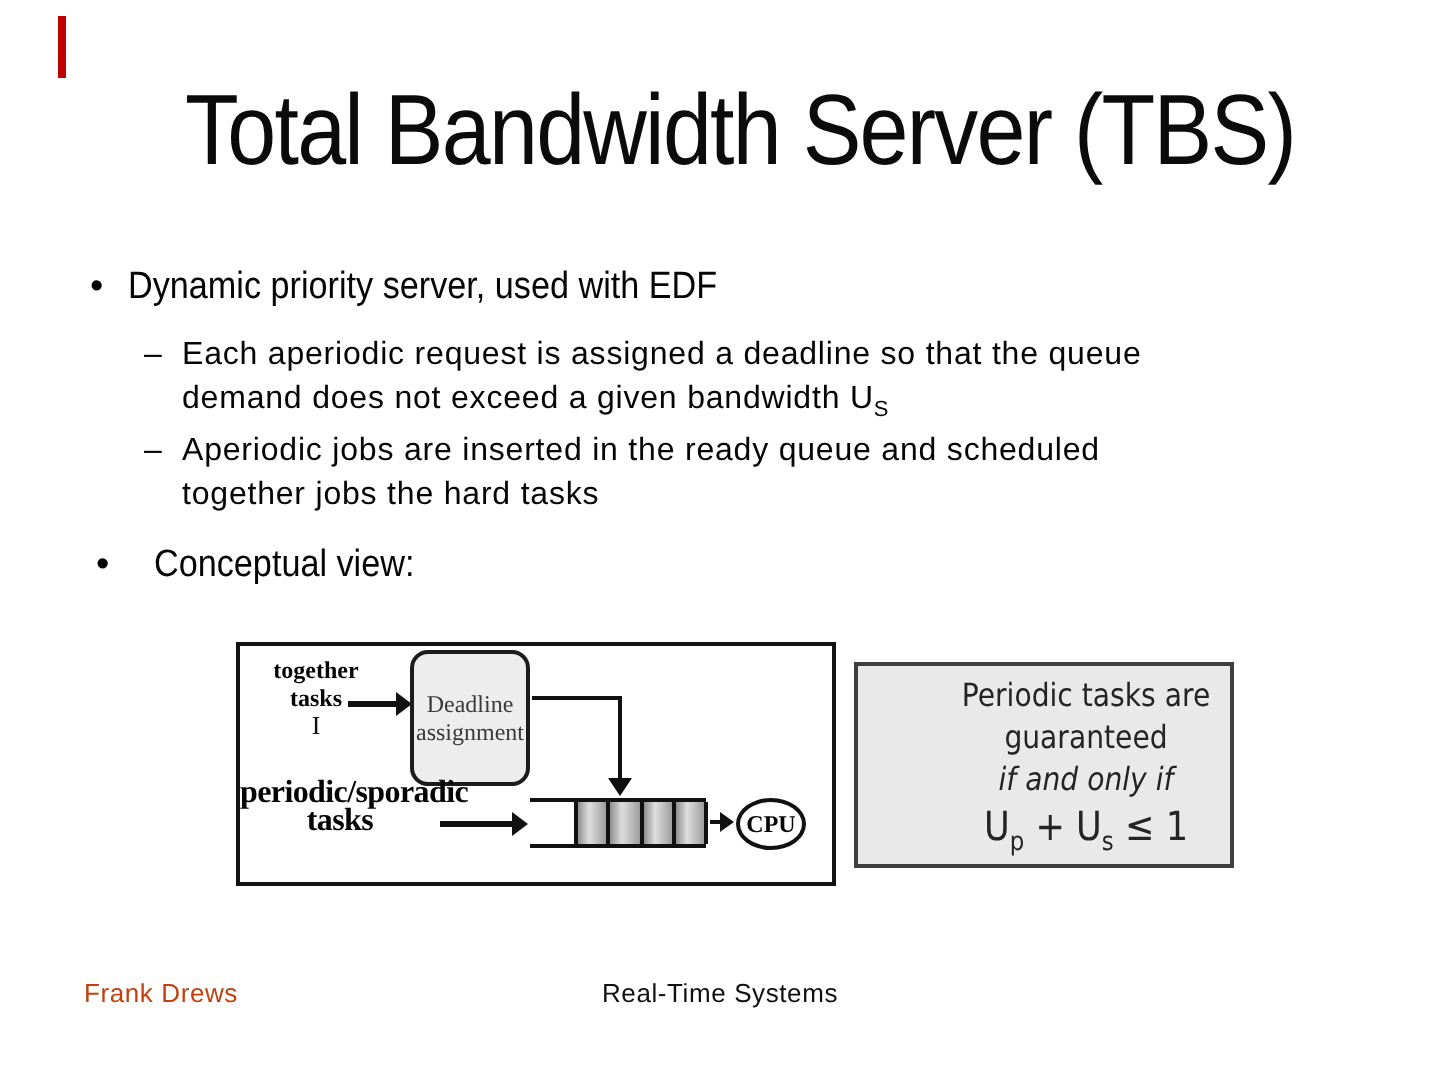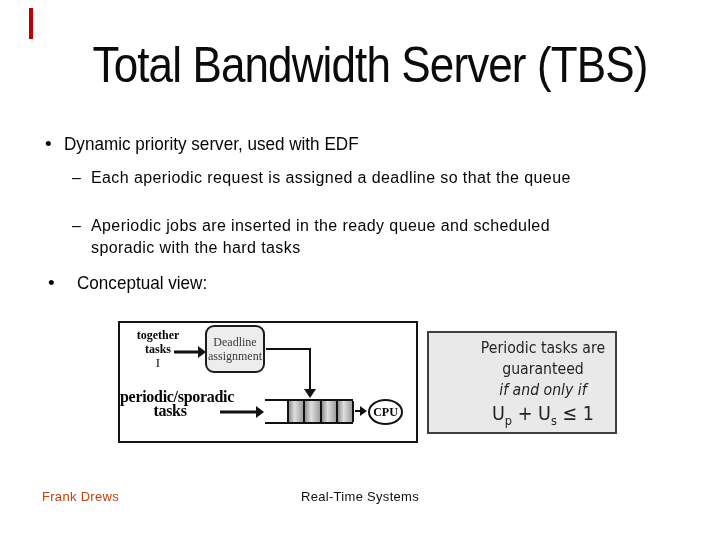--- a/index.html
+++ b/index.html
@@ -23,21 +23,21 @@
   .sub1{top:167px;}
   .sub2{top:215px;}
   .bold{font-weight:normal;}
   sub.inline-sub{font-size:11px;letter-spacing:0;}
   
   .diagram{position:absolute;left:118px;top:321px;width:300px;height:122px;box-sizing:border-box;
            border:2px solid #141414;background:#fff;font-family:"Liberation Serif",serif;}
   .dg-abs{position:absolute;}
   .ap-label{left:8px;top:5px;width:60px;text-align:center;font-weight:bold;font-size:12px;line-height:14px;color:#050505;}
   .arrival{left:8px;top:33px;width:60px;text-align:center;font-size:13px;line-height:13px;color:#111;}
-  .dl-box{left:85px;top:2px;width:60px;height:48px;box-sizing:border-box;border:2px solid #1c1c1c;
+  .dl-box{left:85px;top:2px;width:60px;height:68px;box-sizing:border-box;border:2px solid #1c1c1c;
           border-radius:9px;background:#ededed;display:flex;flex-direction:column;justify-content:center;
           text-align:center;font-size:12px;line-height:14px;color:#3a3a3a;}
   .per-label{left:0px;top:67px;width:100px;text-align:center;font-weight:bold;font-size:16px;
              line-height:14px;letter-spacing:-0.3px;white-space:nowrap;color:#050505;}
   .cells{left:167px;top:78px;width:65px;height:21px;display:flex;border-right:2px solid #111;}
   .cells .cell{flex:1;border-left:2px solid #111;
                background:linear-gradient(90deg,#8f8f8f 0%,#dedede 40%,#b9b9b9 75%,#9c9c9c 100%);}
   .cpu{left:248px;top:76px;width:35px;height:26px;box-sizing:border-box;border:2px solid #111;
        border-radius:50%;display:flex;align-items:center;justify-content:center;
        font-weight:bold;font-size:12px;color:#050505;background:#fff;}
@@ -66,28 +66,29 @@
 
   <div class="title">Total Bandwidth Server (TBS)</div>
 
   <div class="dot b1-dot">•</div>
   <div class="btext b1-text">Dynamic priority server, used with EDF</div>
 
   <div class="sub sub1">
     <div class="dash">–</div>
     <div class="lines">
       <div>Each aperiodic request is assigned a deadline so that the queue</div>
+      <div><span>demand does not exceed a given bandwidth U</span><sub class="inline-sub">S</sub></div>
     </div>
   </div>
 
   <div class="sub sub2">
     <div class="dash">–</div>
     <div class="lines">
       <div>Aperiodic jobs are inserted in the ready queue and scheduled</div>
-      <div><span>sporadic with the </span><span class="bold">hard</span><span> tasks</span></div>
+      <div><span>together jobs the </span><span class="bold">hard</span><span> tasks</span></div>
     </div>
   </div>
 
   <div class="dot b2-dot">•</div>
   <div class="btext b2-text">Conceptual view:</div>
 
   <div class="diagram">
 
     <svg class="dg-abs connectors" width="296" height="118" viewBox="0 0 296 118">
 

